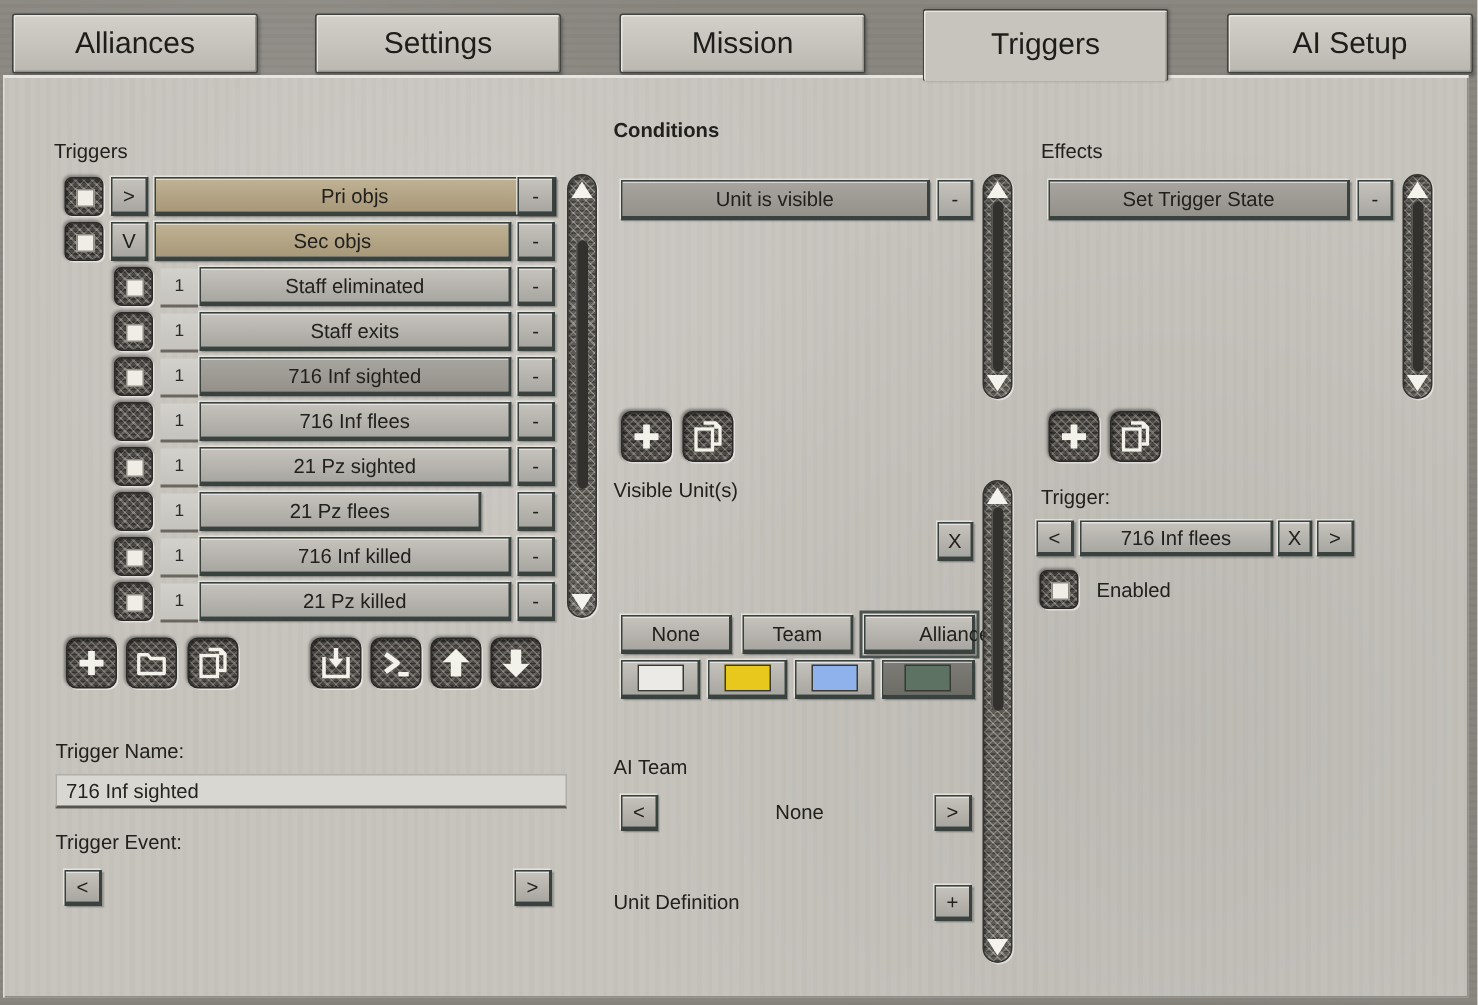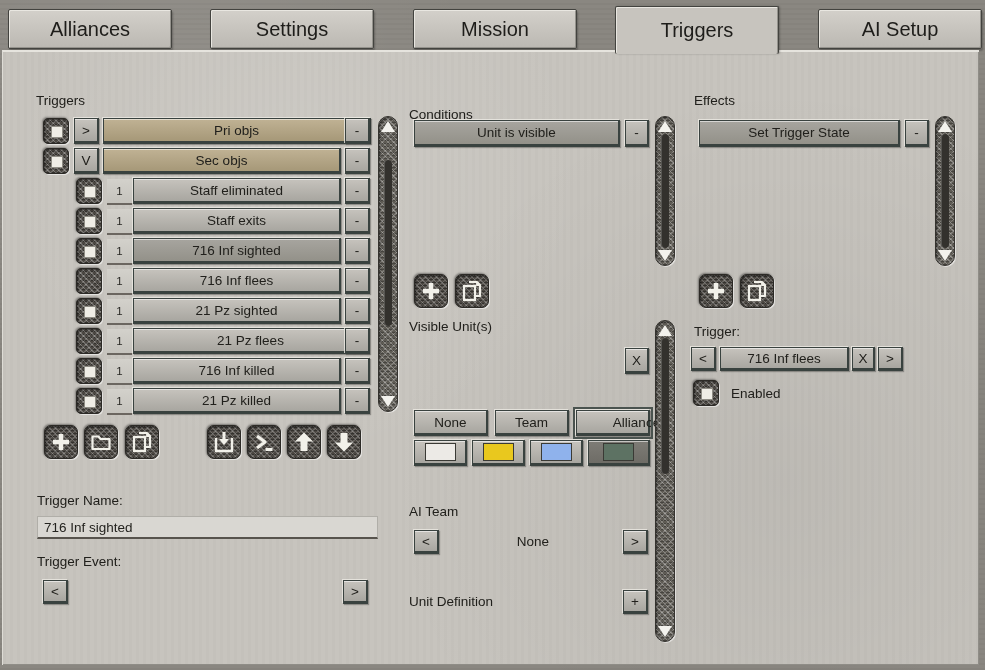--- a/index.html
+++ b/index.html
@@ -154,21 +154,21 @@
         <div class="btn" style="left: 130px; width: 208px; top: 216px;">716 Inf flees</div>
         <div class="btn" style="left: 342px; top: 216px; width: 25px;">-</div>
         <div class="checkbox checked" style="left: 73px; top: 246px;">
           <span class="mark"></span>
         </div>
         <div class="num-field" style="left: 104px; top: 247px;">1</div>
         <div class="btn" style="left: 130px; width: 208px; top: 246px;">21 Pz sighted</div>
         <div class="btn" style="left: 342px; top: 246px; width: 25px;">-</div>
         <div class="checkbox" style="left: 73px; top: 276px;"></div>
         <div class="num-field" style="left: 104px; top: 277px;">1</div>
-        <div class="btn" style="left: 130px; width: 236px; top: 276px;">21 Pz flees</div>
+        <div class="btn" style="left: 130px; width: 188px; top: 276px;">21 Pz flees</div>
         <div class="btn" style="left: 342px; top: 276px; width: 25px;">-</div>
         <div class="checkbox checked" style="left: 73px; top: 306px;">
           <span class="mark"></span>
         </div>
         <div class="num-field" style="left: 104px; top: 307px;">1</div>
         <div class="btn" style="left: 130px; width: 208px; top: 306px;">716 Inf killed</div>
         <div class="btn" style="left: 342px; top: 306px; width: 25px;">-</div>
         <div class="checkbox checked" style="left: 73px; top: 336px;">
           <span class="mark"></span>
         </div>
@@ -237,21 +237,21 @@
           </svg>
         </span>
     </div>
 
     <div class="lbl" style="left:34px;top:441px;">Trigger Name:</div>
     <input class="text-input" style="left: 34px; top: 464px; width: 341px;" value="716 Inf sighted">
     <div class="lbl" style="left:34px;top:502px;">Trigger Event:</div>
     <div class="btn small-btn" style="left:40px;top:528px;width:25px;">&lt;</div>
     <div class="btn small-btn" style="left:340px;top:528px;width:25px;">&gt;</div>
 
-    <div class="lbl" style="left:406px;top:55px;">Conditions</div>
+    <div class="lbl" style="left:406px;top:27px;font-weight:bold;">Conditions</div>
     <div>
         <div class="btn selected" style="left: 411px; top: 68px; width: 206px; height: 27px;">Unit is visible</div>
         <div class="btn" style="left: 622px; top: 68px; width: 24px; height: 27px;">-</div>
       </div>
 
     <div class="vscroll" style="left:652px;top:64px;height:150px;">
       <div class="sarrow up"></div>
       <div class="sthumb" style="top:17px;height:114px;"></div>
       <div class="sarrow down"></div>
     </div>

